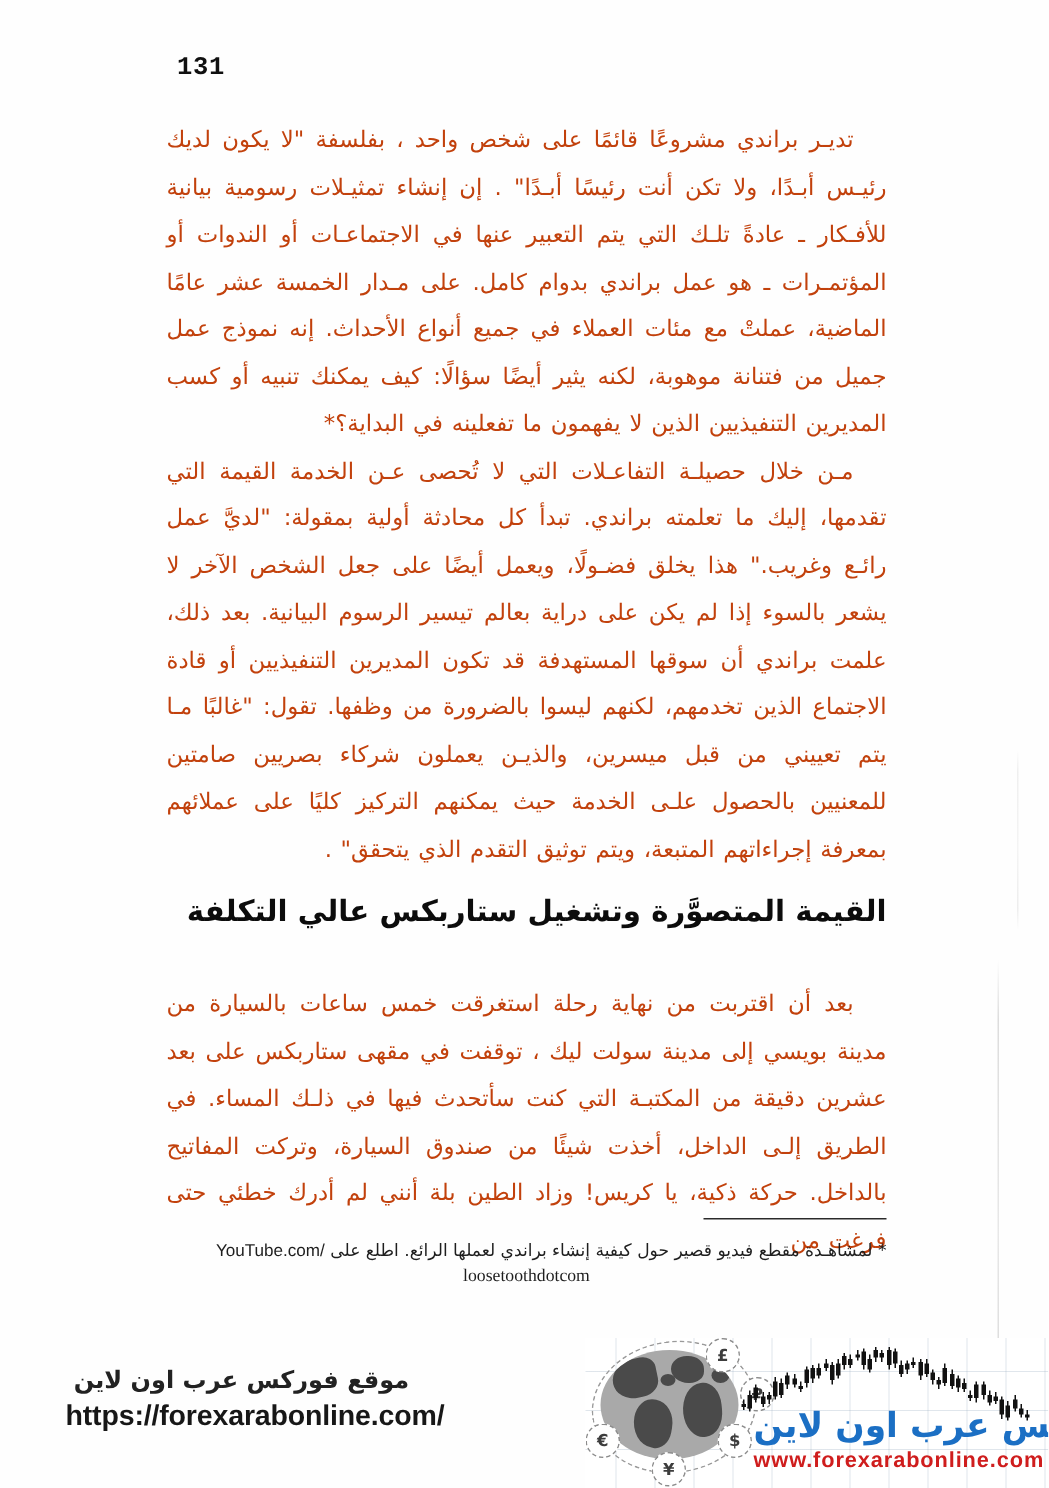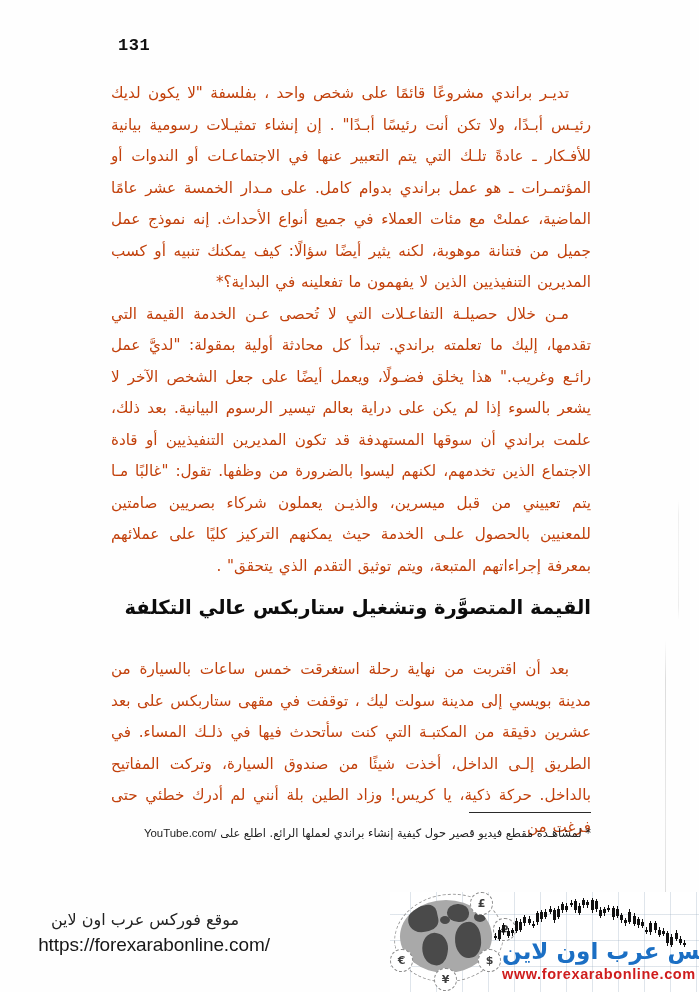--- a/index.html
+++ b/index.html
@@ -156,23 +156,24 @@
     text-align: center;
     font-family: "Liberation Serif", "DejaVu Serif", serif;
     font-size: 11.8px;
     color: #1e1e1e;
     direction: ltr;
   }
 
   
   .site-credit {
     position: absolute;
-    left: 4px;
+    left: 20px;
     top: 908px;
     width: 300px;
+    font-weight: bold;
   }
   .site-credit .ar {
     direction: rtl;
     text-align: center;
     font-size: 16px;
     color: #222;
     line-height: 24px;
     padding-right: 18px;
   }
   .site-credit .url {
@@ -320,20 +321,21 @@
 
   <div class="textblock2">
     <p class="body">بعد أن اقتربت من نهاية رحلة استغرقت خمس ساعات بالسيارة من مدينة بويسي إلى مدينة سولت ليك ، توقفت في مقهى ستاربكس على بعد عشرين دقيقة من المكتبـة التي كنت سأتحدث فيها في ذلـك المساء. في الطريق إلـى الداخل، أخذت شيئًا من صندوق السيارة، وتركت المفاتيح بالداخل. حركة ذكية، يا كريس! وزاد الطين بلة أنني لم أدرك خطئي حتى فرغت من</p>
   </div>
 
   <div class="footnote-rule"></div>
   <div class="footnote">
     <span>* لمشاهـدة مقطع فيديو قصير حول كيفية إنشاء براندي لعملها الرائع. اطلع على</span>
     <span class="lat">YouTube.com/</span>
   </div>
+  <div class="footnote-2">loosetoothdotcom</div>
 
   <div class="site-credit">
     <div class="ar">موقع فوركس عرب اون لاين</div>
     <div class="url">https://forexarabonline.com/</div>
   </div>
 
   <div class="banner">
     <div class="banner-grid"></div>
 
     <div class="globe">

